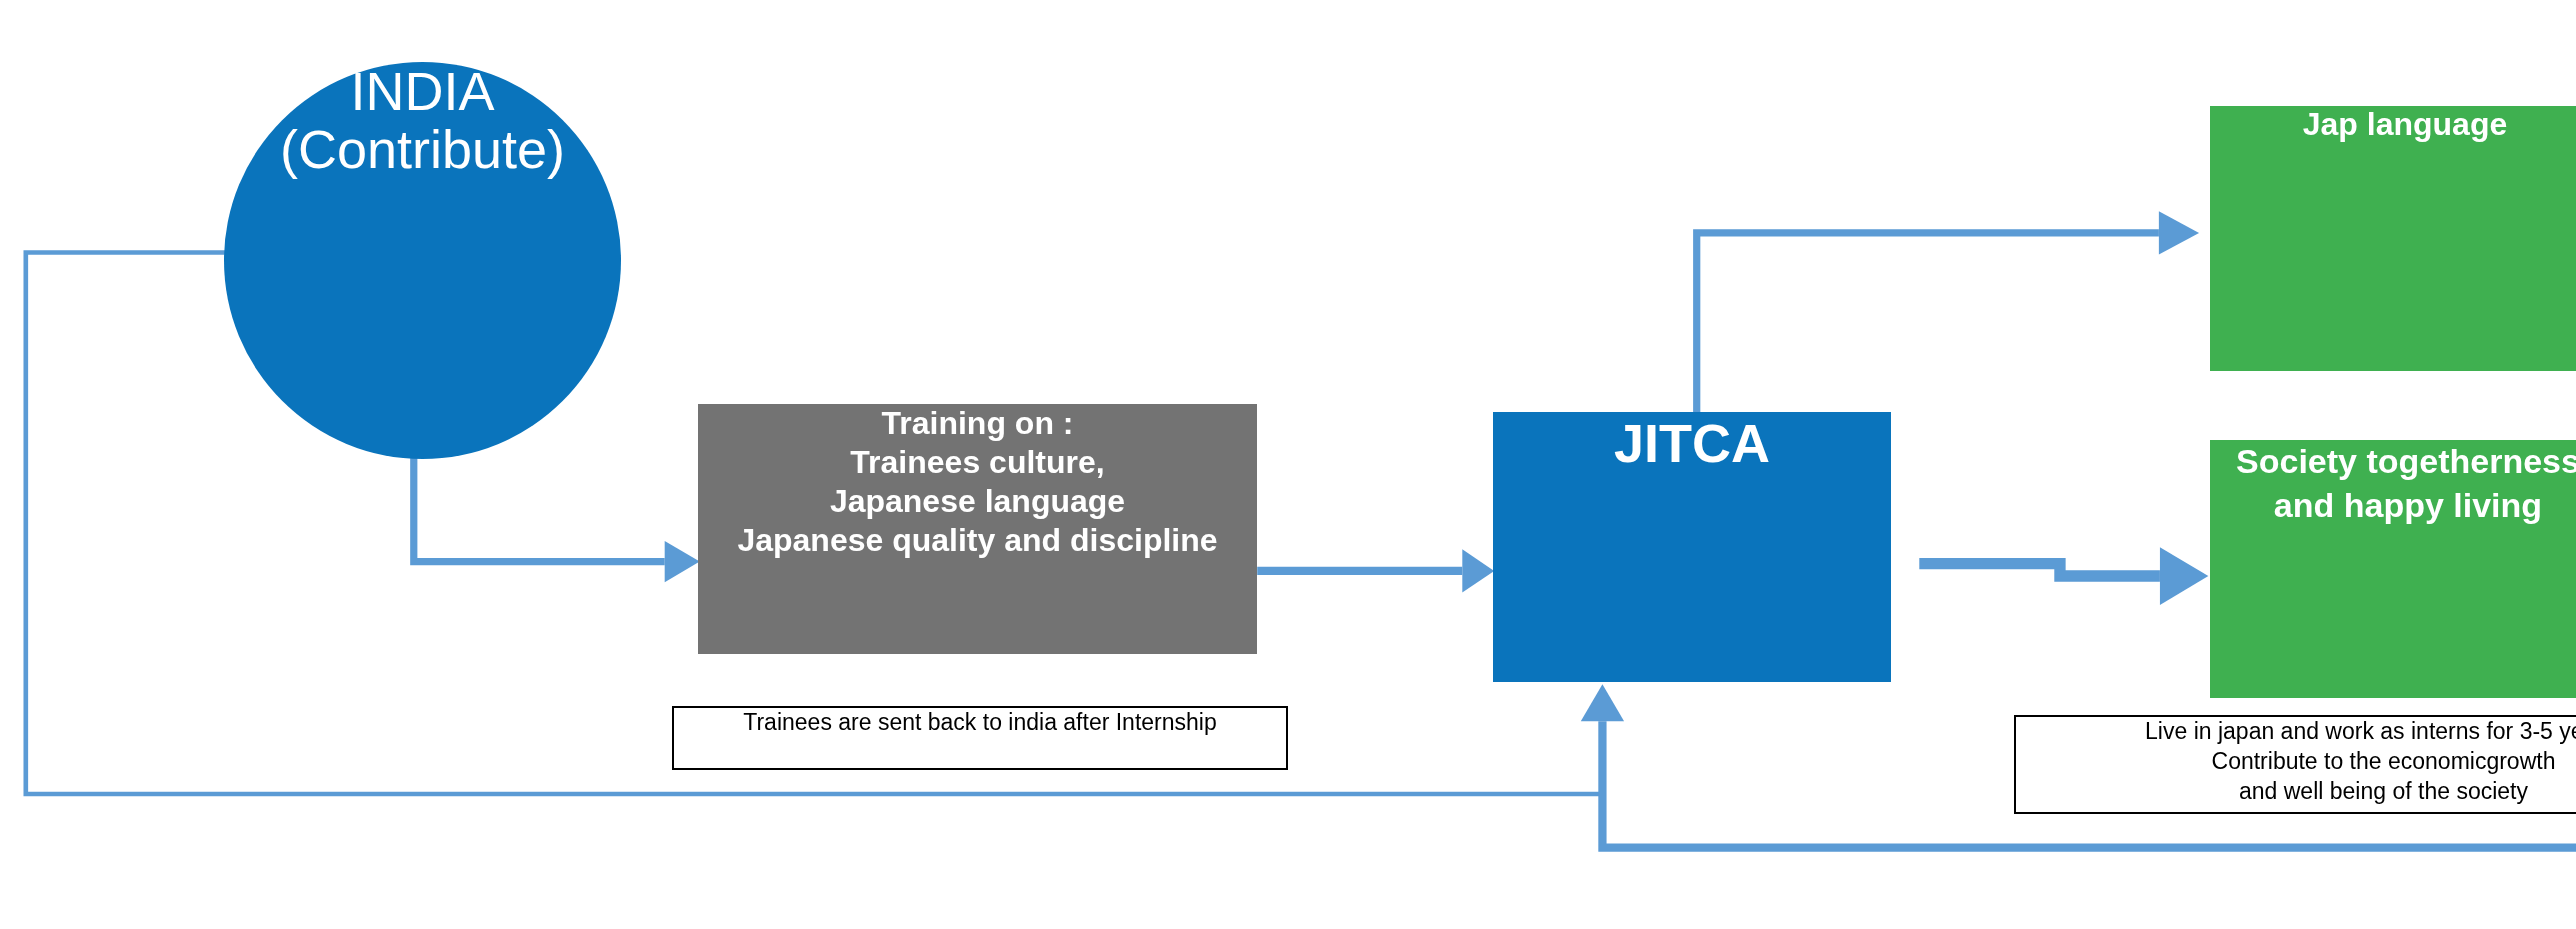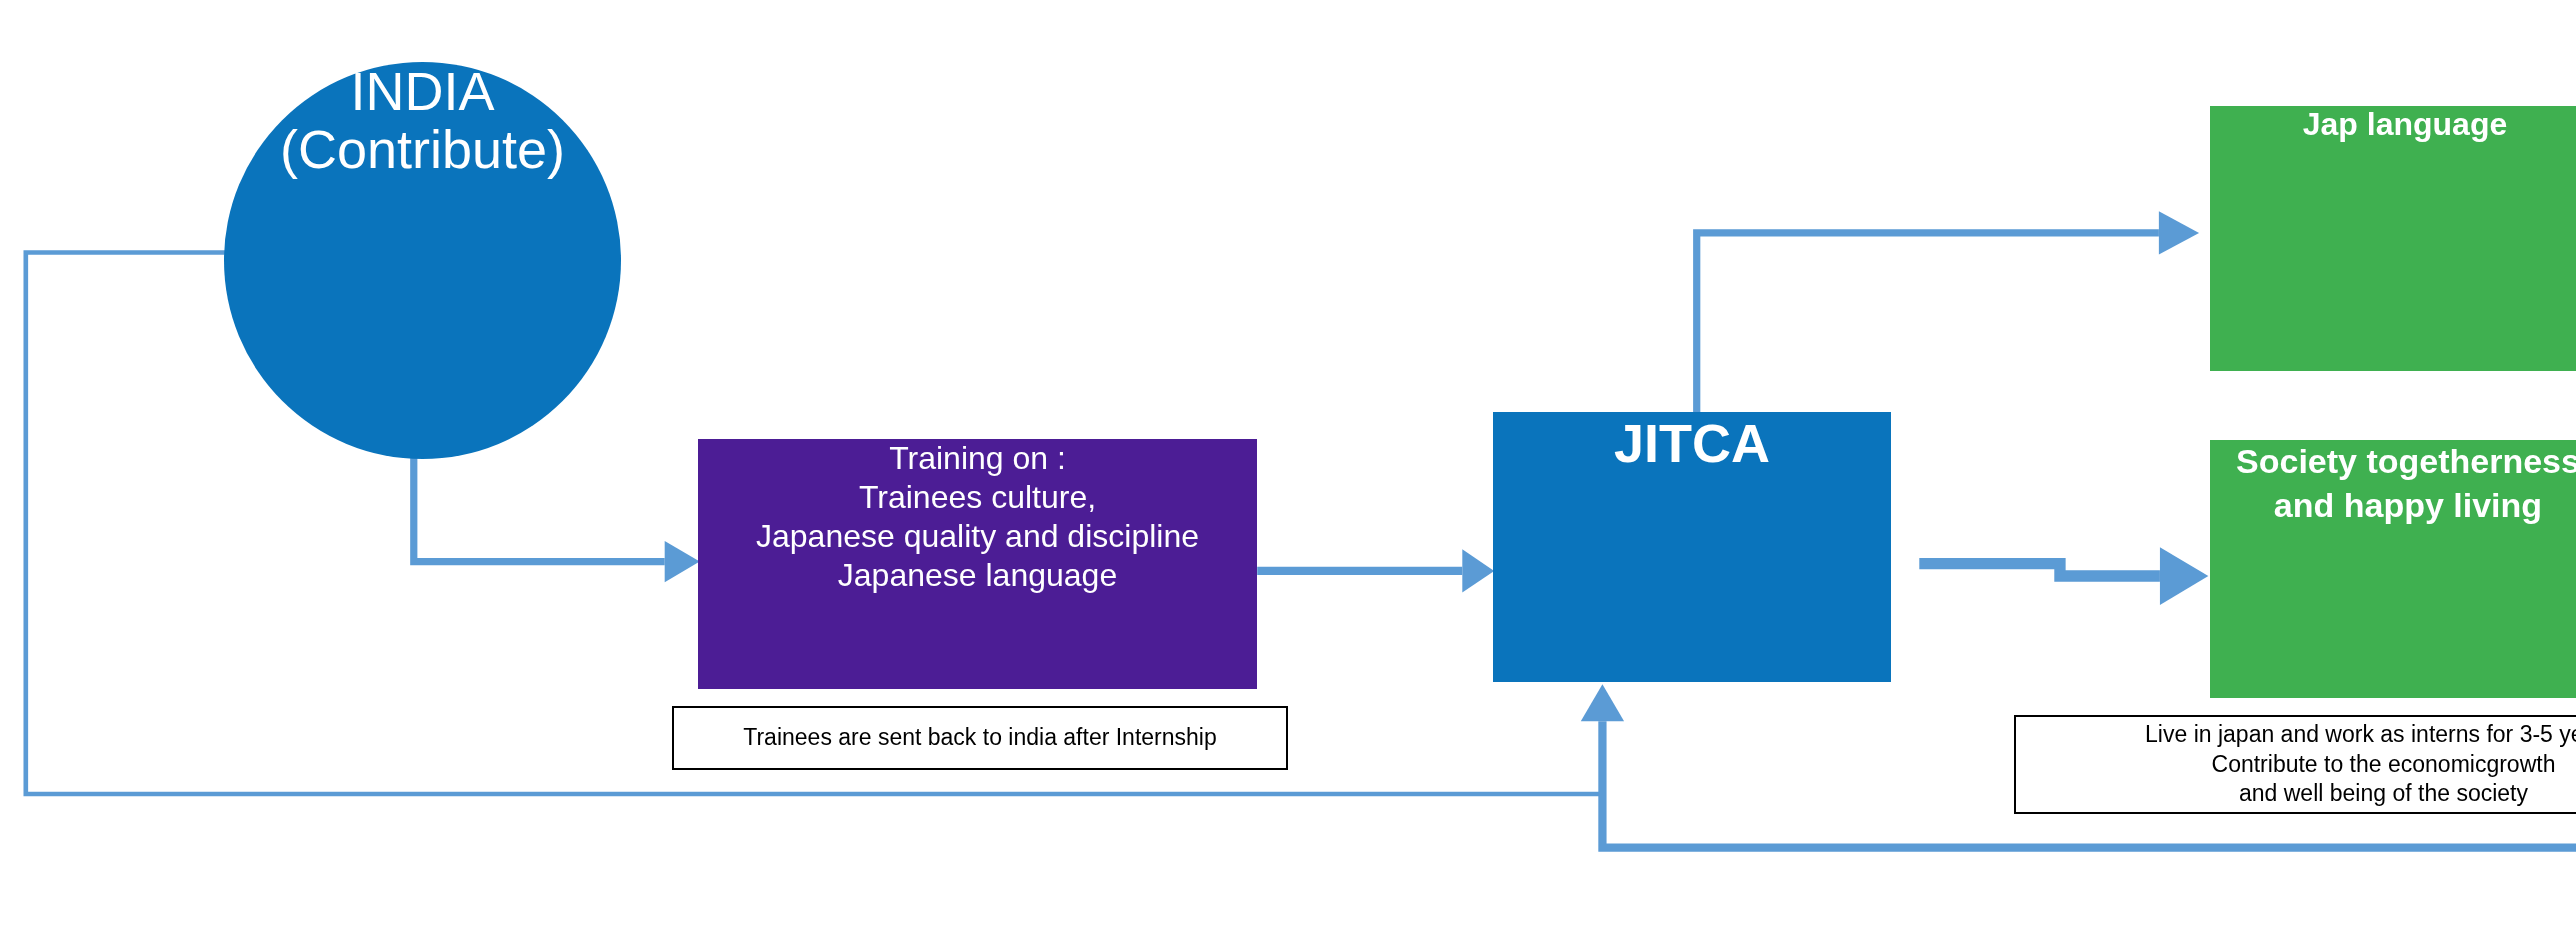--- a/index.html
+++ b/index.html
@@ -9,36 +9,36 @@
   #wires{position:absolute;left:0;top:0;width:2939px;height:930px;}
 
   .node{position:absolute;box-sizing:border-box;display:flex;align-items:flex-start;
         justify-content:center;text-align:center;color:#ffffff;}
 
   
   #india{left:224px;top:62px;width:397px;height:397px;border-radius:50%;
          background:#0A74BC;font-size:54px;line-height:1.08;font-weight:400;}
 
   
-  #training{left:698px;top:439px;width:559px;height:250px;background:#4c1d95;
-            font-size:32px;line-height:1.22;font-weight:400;}
+  #training{left:698px;top:404px;width:559px;height:250px;background:#737373;
+            font-size:32px;line-height:1.22;font-weight:700;}
 
   
   #jitca{left:1493px;top:412px;width:398px;height:270px;background:#0A74BC;
          font-size:54px;font-weight:700;}
 
   
   #jap{left:2210px;top:106px;width:390px;height:265px;background:#3FB050;
        font-size:32px;font-weight:bold;}
   #society{left:2210px;top:440px;width:396px;height:258px;background:#3FB050;
            font-size:34px;font-weight:bold;line-height:1.28;}
 
   
   .caption{position:absolute;box-sizing:border-box;background:#ffffff;
-           border:2.1px solid #000000;display:flex;align-items:center;
+           border:2.1px solid #000000;display:flex;align-items:flex-start;
            justify-content:center;text-align:center;color:#000000;
            font-size:23px;line-height:1.3;}
   #cap-left{left:672px;top:706px;width:616px;height:64px;}
   #cap-right{left:2014px;top:715px;width:739px;height:99px;}
 
   .nl{display:block;}
 </style>
 </head>
 <body>
 
@@ -90,22 +90,22 @@
     <div>
       <span class="nl">INDIA</span>
       <span class="nl">(Contribute)</span>
     </div>
   </div>
 
   <div class="node" id="training">
     <div>
       <span class="nl">Training on :</span>
       <span class="nl">Trainees culture,</span>
+      <span class="nl">Japanese language</span>
       <span class="nl">Japanese quality and discipline</span>
-      <span class="nl">Japanese language</span>
     </div>
   </div>
 
   <div class="node" id="jitca">
     <span>JITCA</span>
   </div>
 
   <div class="node" id="jap">
     <span>Jap language</span>
   </div>

